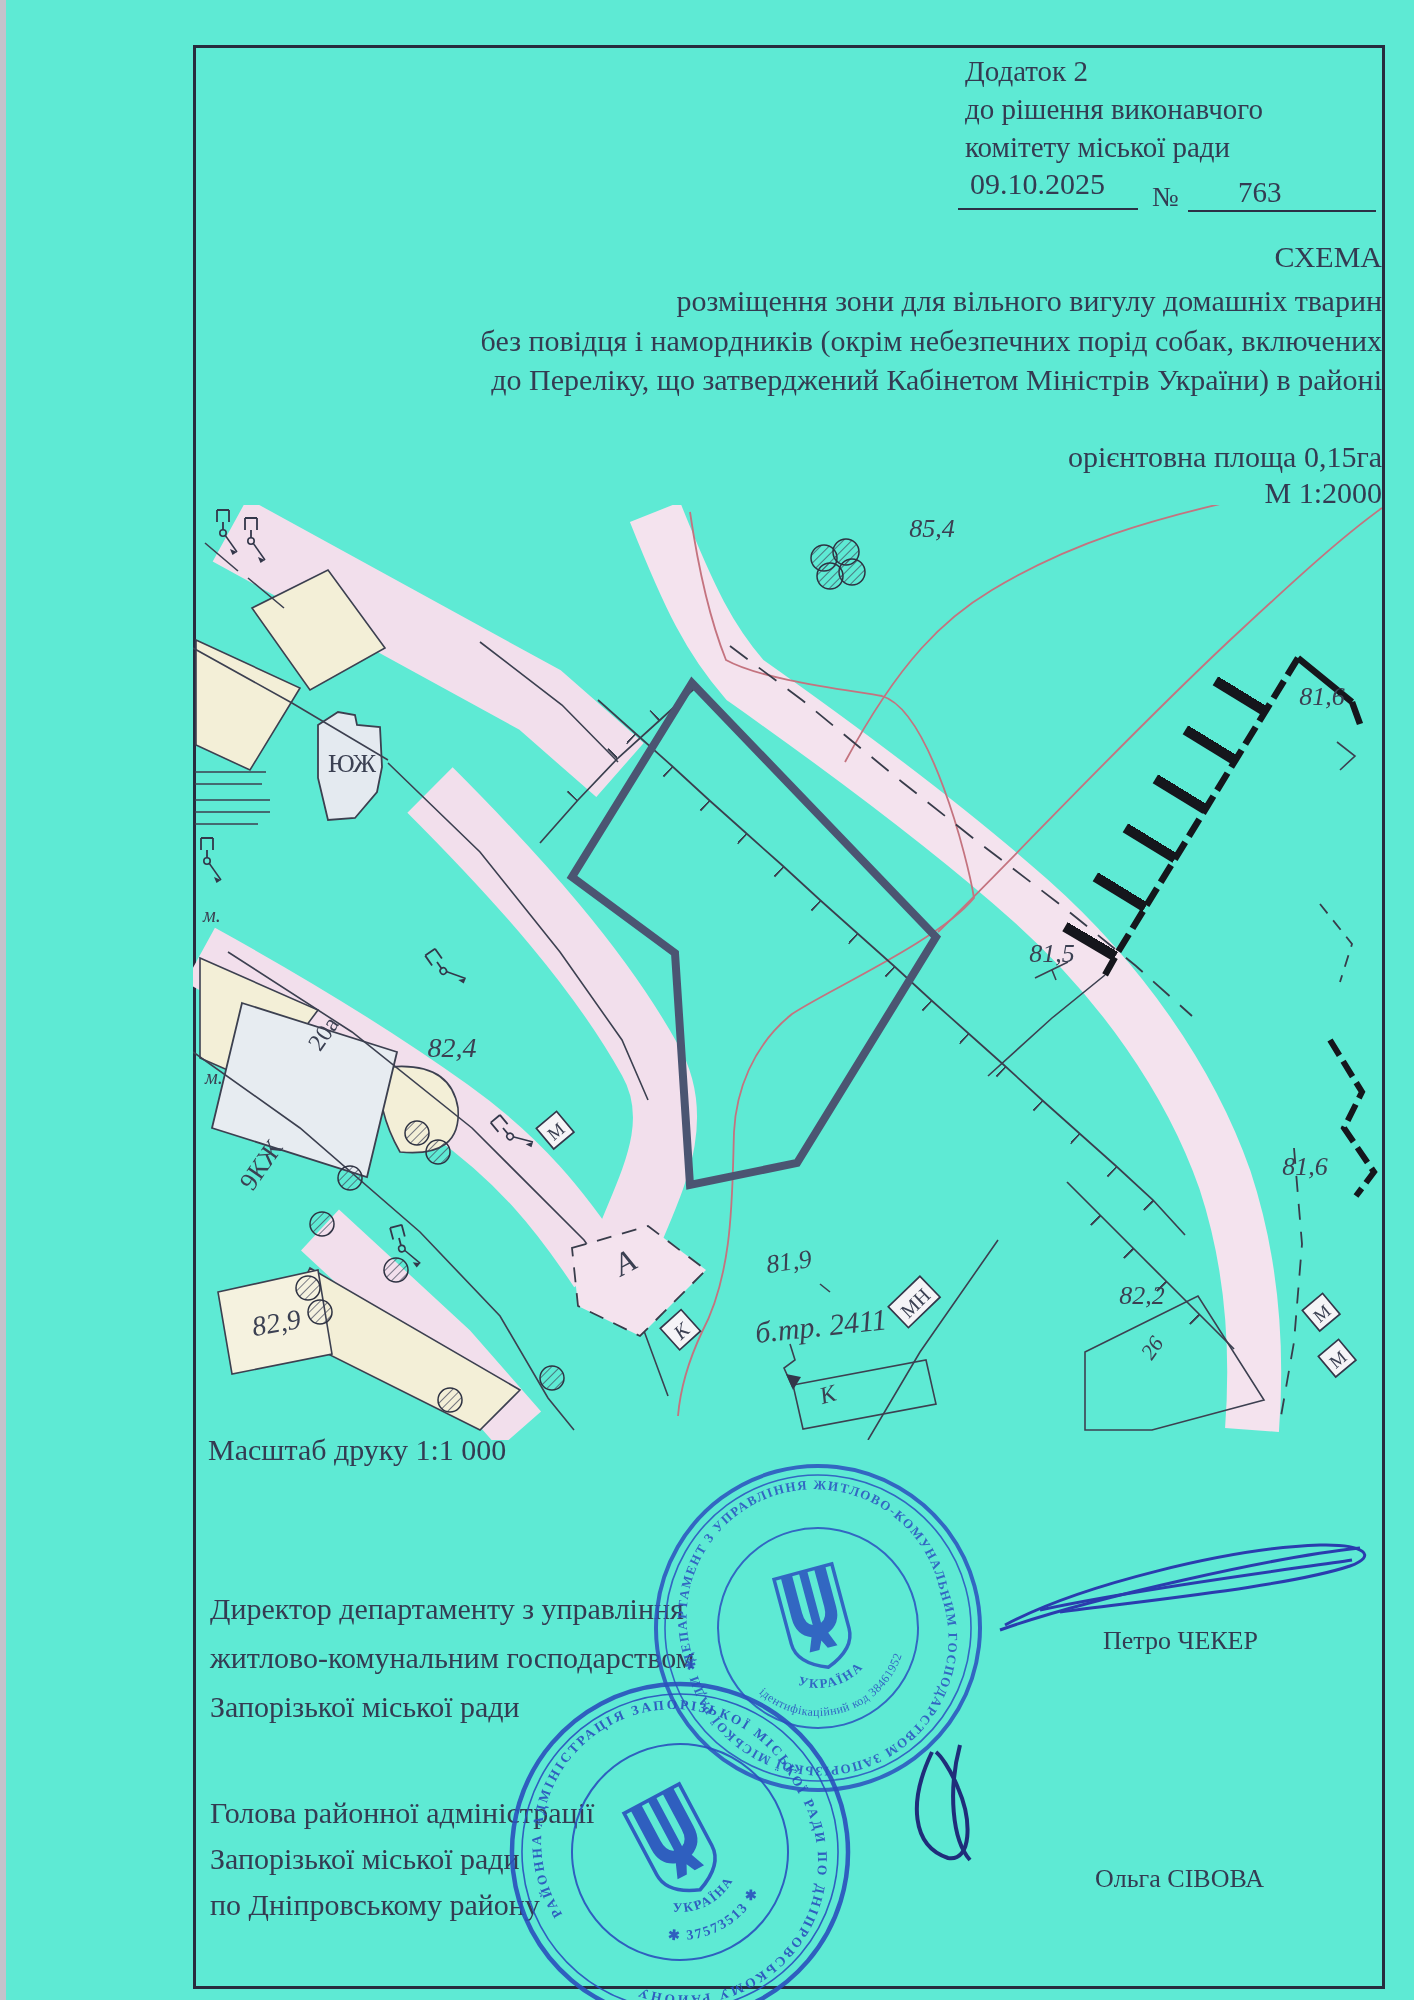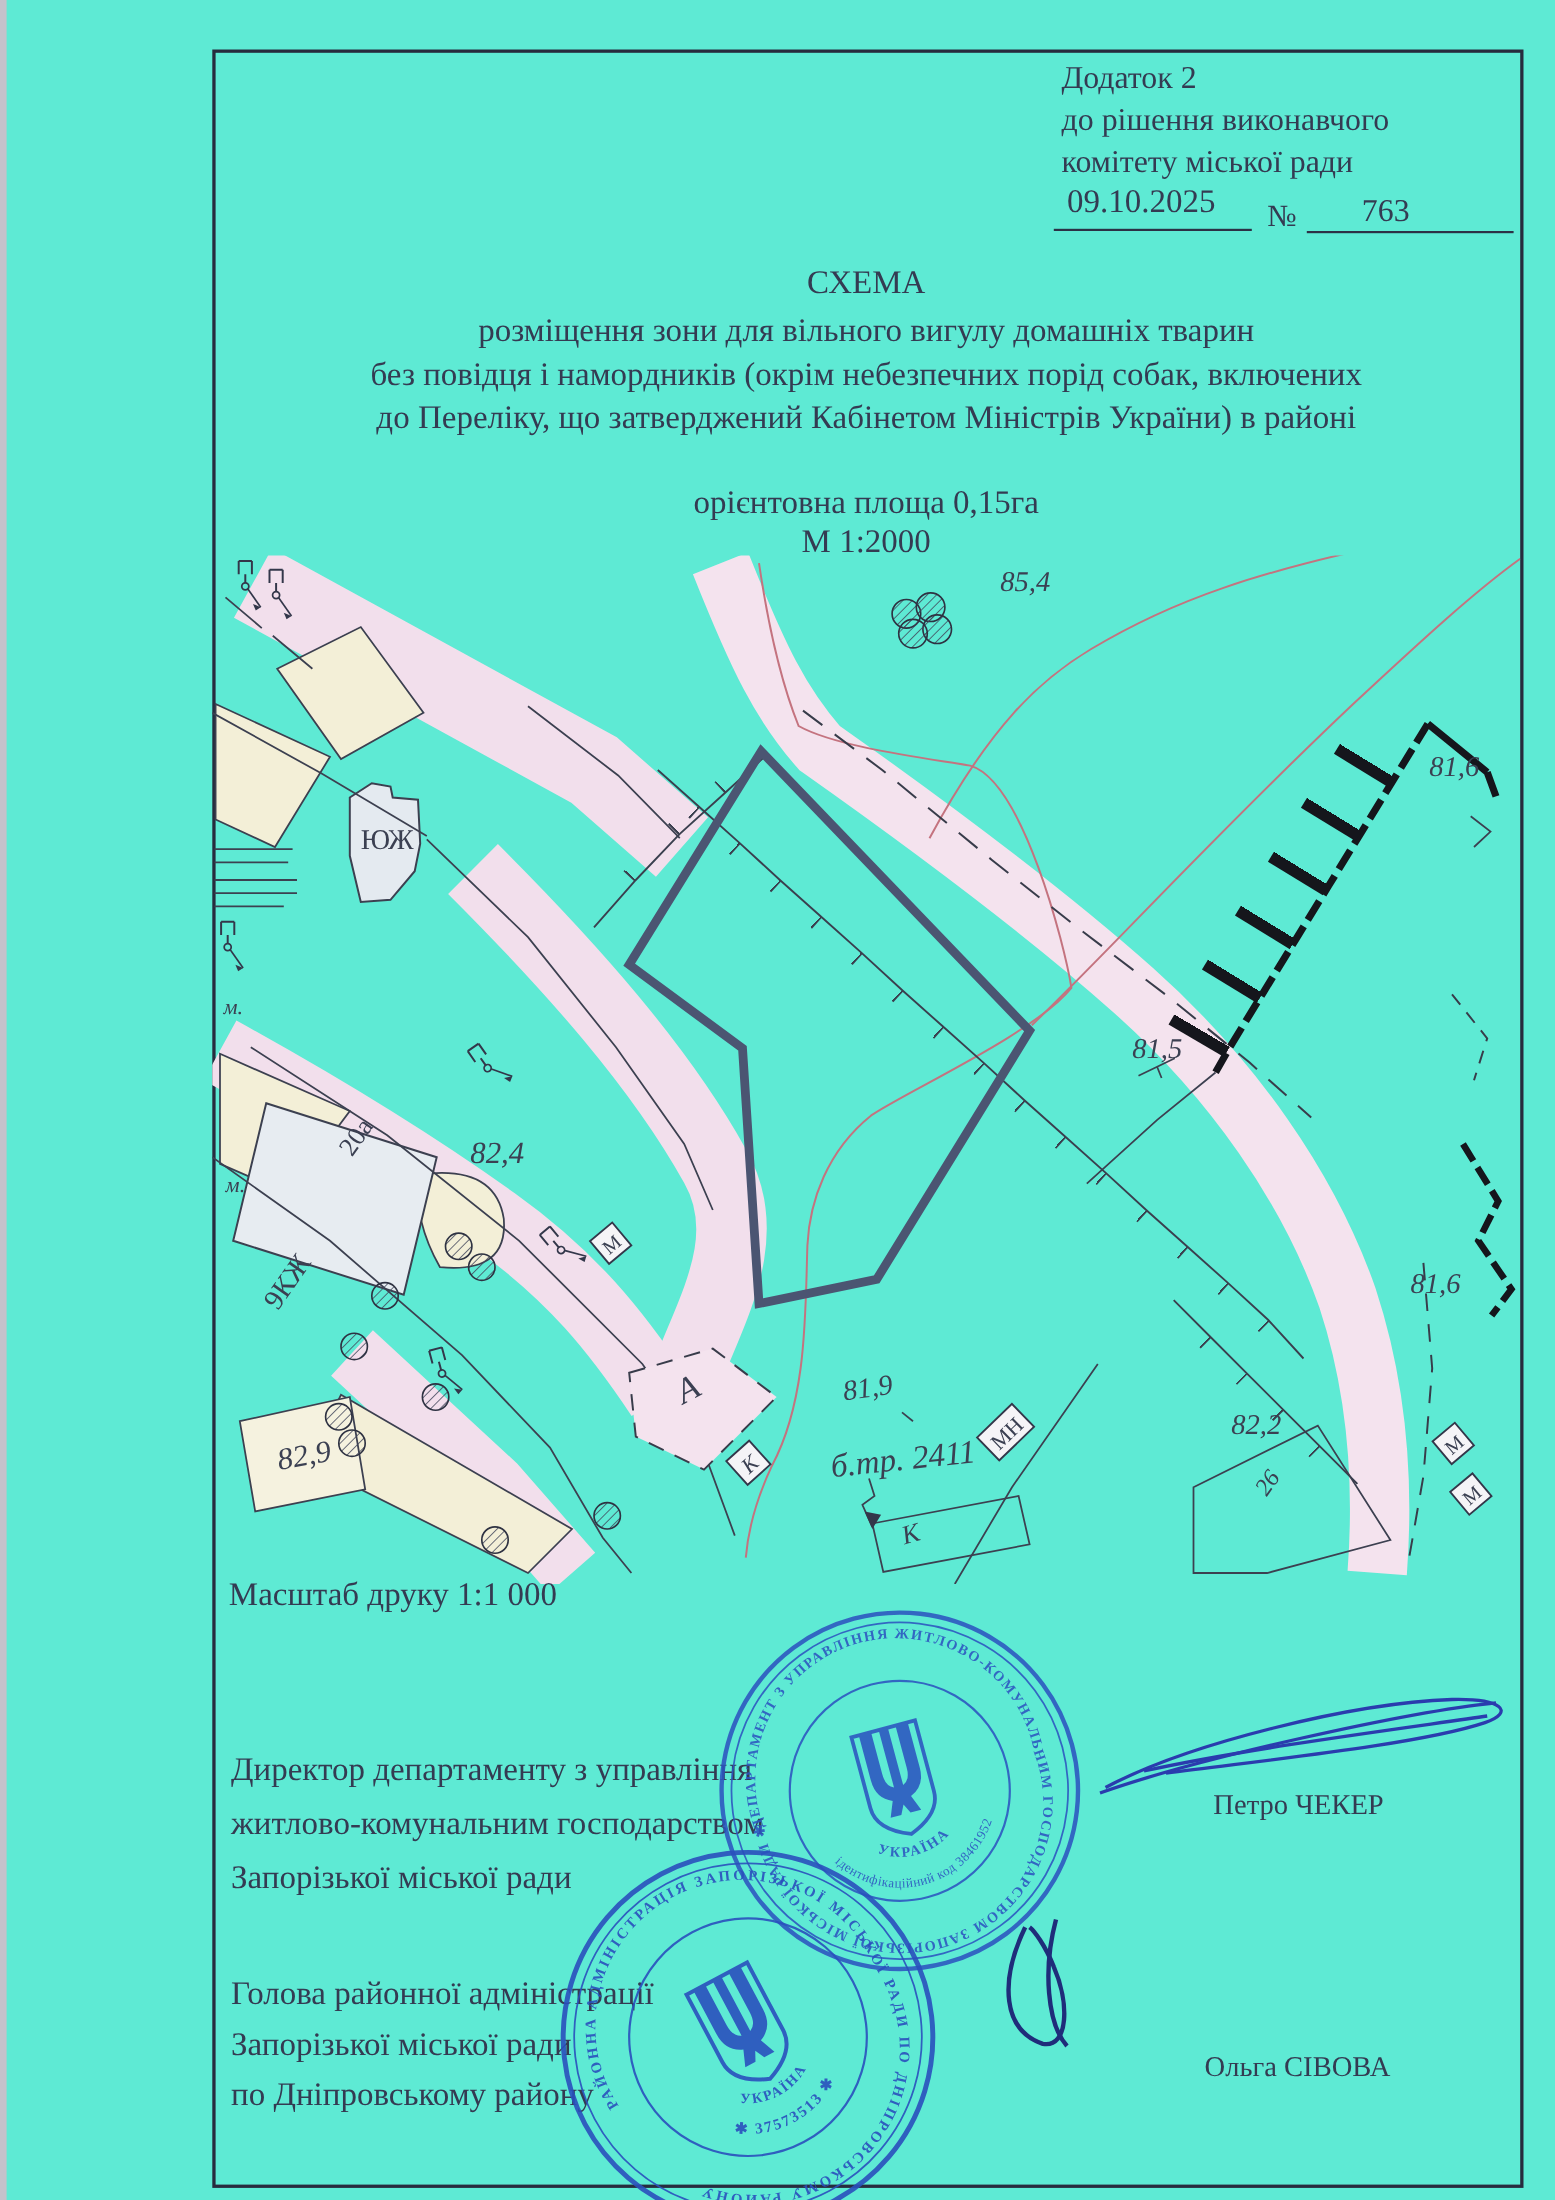--- a/index.html
+++ b/index.html
@@ -2,21 +2,21 @@
 <html><head>
 <meta charset="utf-8">
 <style>
   html,body{margin:0;padding:0;background:#dcdbe0;}
   .page{position:relative;width:1414px;height:2000px;background:#5eead4;overflow:hidden;
         font-family:"Liberation Serif", serif;color:#343b52;}
   .page::before{content:"";position:absolute;left:0;top:0;width:6px;height:2000px;background:#c4c2cb;}
   .frame{position:absolute;left:193px;top:45px;width:1186px;height:1938px;border:3px solid #272c3e;}
   .abs{position:absolute;}
   .hdr{font-size:29px;line-height:38px;}
-  .title-line{position:absolute;left:193px;width:1189px;text-align:center;font-size:30px;white-space:nowrap;}
+  .title-line{position:absolute;left:193px;width:1189px;text-align:right;font-size:30px;white-space:nowrap;}
   .uline{position:absolute;height:0;border-bottom:2px solid #2c3146;}
   .serif30{font-size:30px;white-space:nowrap;}
   .name{font-size:26px;white-space:nowrap;}
   svg text{font-family:"Liberation Serif", serif;}
 </style>
 </head>
 <body>
 
 <div class="page">
   <div class="frame"></div>

